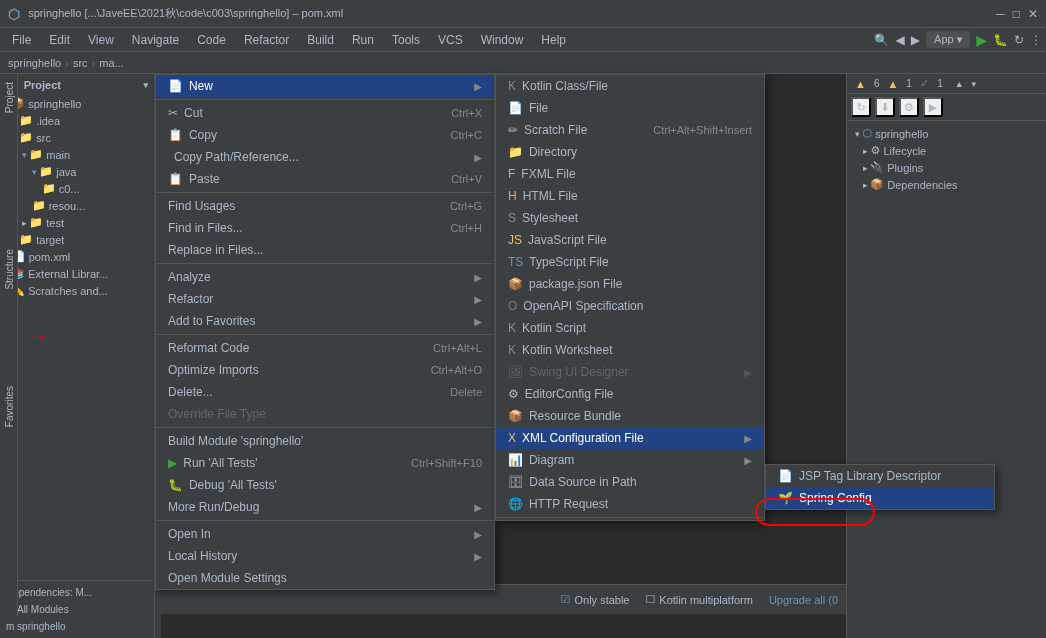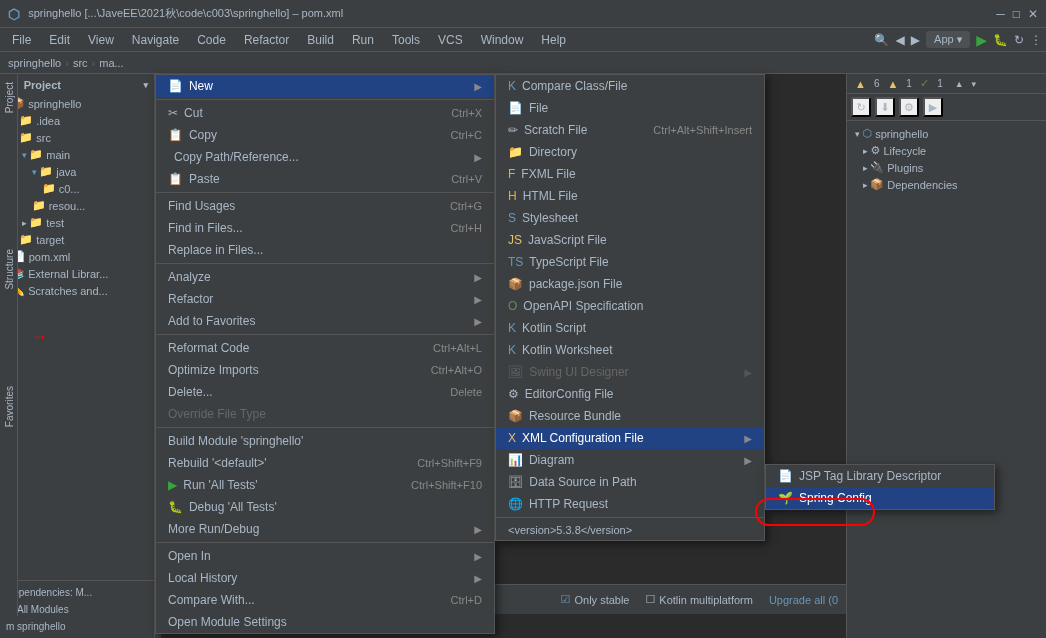--- a/index.html
+++ b/index.html
@@ -561,26 +561,20 @@
         </div>
     </div>
     <div class="cm-separator"></div>
     <div class="cm-item">
       <div class="cm-label">
           <span>Build Module 'springhello'</span>
         </div>
     </div>
     <div class="cm-item">
       <div class="cm-label">
-          <span>Rebuild '&lt;default&gt;'</span>
-        </div>
-      <span class="cm-shortcut">Ctrl+Shift+F9</span>
-    </div>
-    <div class="cm-item">
-      <div class="cm-label">
           <span style="color:#39a33c;">▶</span>
           <span>Run 'All Tests'</span>
         </div>
       <span class="cm-shortcut">Ctrl+Shift+F10</span>
     </div>
     <div class="cm-item">
       <div class="cm-label">
           <span style="color:#6897bb;">🐛</span>
           <span>Debug 'All Tests'</span>
         </div>
@@ -599,37 +593,31 @@
       <span class="cm-arrow">▶</span>
     </div>
     <div class="cm-item">
       <div class="cm-label">
           <span>Local History</span>
         </div>
       <span class="cm-arrow">▶</span>
     </div>
     <div class="cm-item">
       <div class="cm-label">
-          <span>Compare With...</span>
-        </div>
-      <span class="cm-shortcut">Ctrl+D</span>
-    </div>
-    <div class="cm-item">
-      <div class="cm-label">
           <span>Open Module Settings</span>
         </div>
 
     </div>
   </div>
 
   <div class="submenu-new">
     <div class="cm-item">
       <div class="cm-label">
           <span style="color:#6897bb;">K</span>
-          <span>Compare Class/File</span>
+          <span>Kotlin Class/File</span>
         </div>
     </div>
     <div class="cm-item">
       <div class="cm-label">
           <span>📄</span>
           <span>File</span>
         </div>
     </div>
     <div class="cm-item">
       <div class="cm-label">
@@ -737,25 +725,20 @@
           <span>Data Source in Path</span>
         </div>
     </div>
     <div class="cm-item">
       <div class="cm-label">
           <span>🌐</span>
           <span>HTTP Request</span>
         </div>
     </div>
     <div class="cm-separator"></div>
-    <div class="cm-item" style="color:#a9b7c6; font-size:11px;">
-      <div class="cm-label">
-          <span>&lt;version&gt;5.3.8&lt;/version&gt;</span>
-        </div>
-    </div>
   </div>
 
   <div class="submenu-xml">
     <div class="cm-item">
       <div class="cm-label">
           <span>📄</span>
           <span>JSP Tag Library Descriptor</span>
         </div>
     </div>
     <div class="cm-item" style="background:#214283; color:#fff;">

